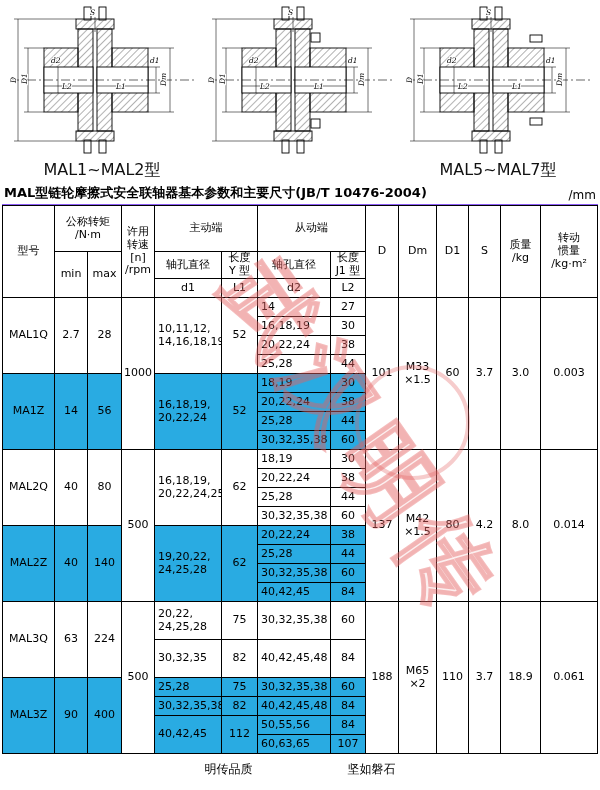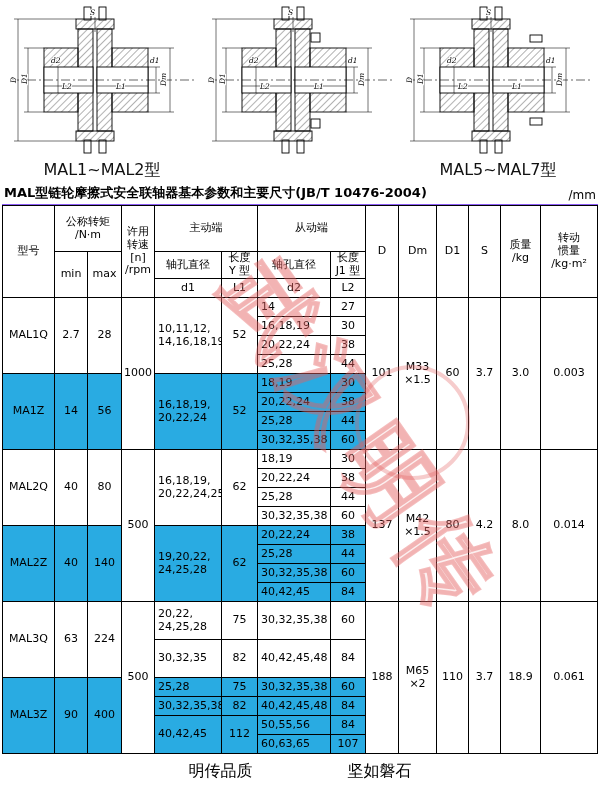--- a/index.html
+++ b/index.html
@@ -27,21 +27,21 @@
   .pre { white-space:pre-line; }
   .tl  { text-align:left; padding-left:3px; }
   tbody tr { height:19px; }
   tr.h2x  { height:38px; }
   thead tr.hr1 { height:46px; }
   thead tr.hr2 { height:27px; }
   thead tr.hr3 { height:19px; }
   tr.hl td { background:#29abe2; }
 
   
-  .footer { display:flex; justify-content:center; gap:95px; font-size:16px; margin-top:7px; }
+  .footer { display:flex; justify-content:center; gap:95px; font-size:12px; margin-top:7px; }
 
   
   .watermark { position:absolute; top:235px; left:295px; z-index:5; pointer-events:none;
                font-size:92px; font-weight:bold; white-space:nowrap; letter-spacing:10px;
                color:rgba(228,96,96,0.10); -webkit-text-stroke:2px rgba(228,96,96,0.42);
                transform:rotate(55deg); transform-origin:left top; }
   .seal { position:absolute; top:365px; left:355px; width:115px; height:115px; z-index:5;
           border:4px solid rgba(228,96,96,0.32); border-radius:50%; pointer-events:none; }
 </style>
 </head>

